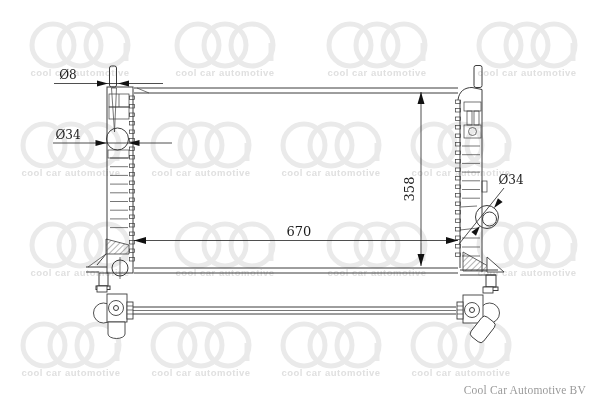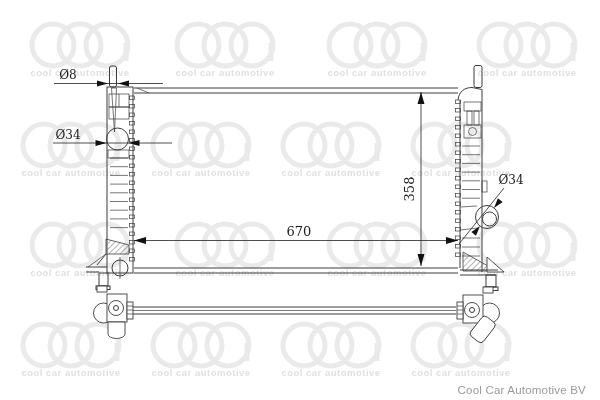--- a/index.html
+++ b/index.html
@@ -1,20 +1,20 @@
 <!DOCTYPE html>
 <html><head>
 <meta charset="utf-8">
 <style>
   html,body{margin:0;padding:0;background:#fff;}
   #page{position:relative;width:600px;height:400px;background:#ffffff;overflow:hidden;
         font-family:"Liberation Sans", sans-serif;}
   #wm, #draw{position:absolute;left:0;top:0;}
   #footer{position:absolute;right:14px;bottom:4px;font-size:11.5px;color:#9a9a9a;
-          font-family:Liberation Sans, sans-serif;letter-spacing:.2px;}
+          font-family:Liberation Serif, serif;letter-spacing:.2px;}
   svg text.dim{font-family:"DejaVu Serif","Liberation Serif",serif;fill:#1c1c1c;}
   svg .ln{stroke:#3c3c3c;stroke-width:1;fill:none;}
   svg .thin{stroke:#3c3c3c;stroke-width:.7;fill:none;}
   svg .dml{stroke:#222;stroke-width:.8;fill:none;}
   svg .arr{fill:#111;stroke:none;}
   svg .wln{stroke:#3c3c3c;stroke-width:.9;fill:#fff;}
 </style>
 </head>
 <body>
 

